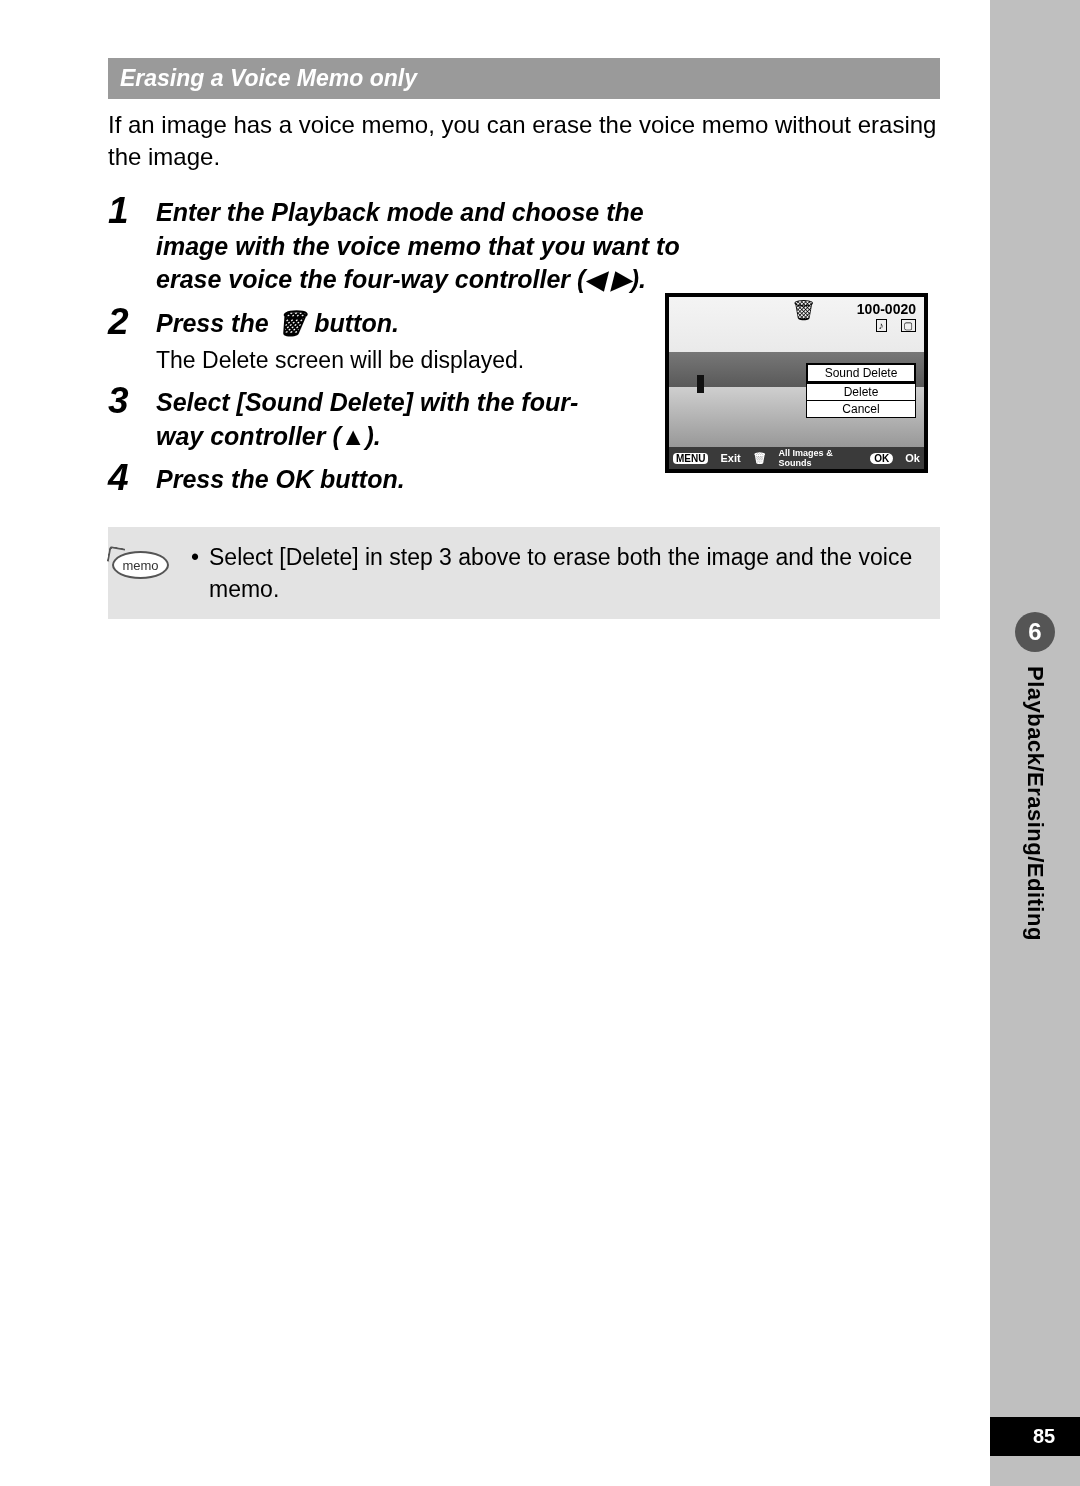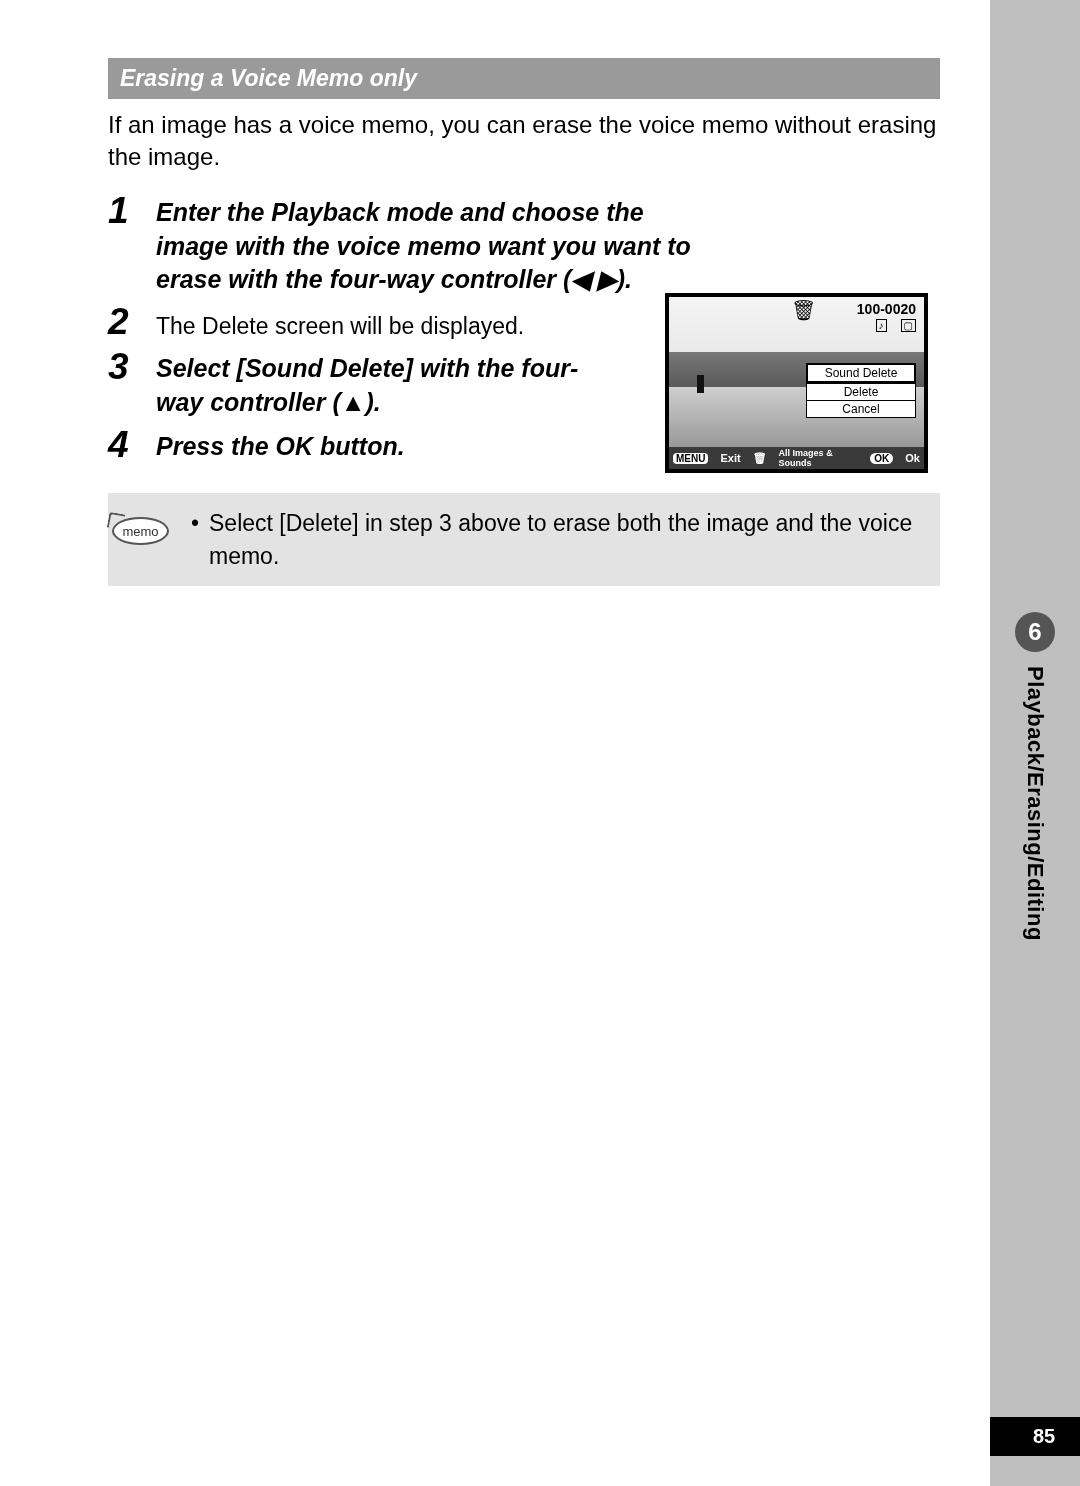--- a/index.html
+++ b/index.html
@@ -119,27 +119,28 @@
 
   <div class="section-header">Erasing a Voice Memo only</div>
 
   <div class="intro">If an image has a voice memo, you can erase the voice memo without erasing the image.</div>
 
   <div class="steps">
 
     <div class="step">
       <div class="step-num">1</div>
       <div class="step-body">
-        <div class="step-title b-row">Enter the Playback mode and choose the image with the voice memo want you want to erase with the four-way controller (◀ ▶).</div>
+        <div class="step-title b-row">Enter the Playback mode and choose the image with the voice memo that you want to erase voice the four-way controller (◀ ▶).</div>
       </div>
     </div>
 
     <div class="step">
       <div class="step-num">2</div>
       <div class="step-body">
+        <div class="step-title narrow">Press the 🗑 button.</div>
         <div class="step-sub narrow">The Delete screen will be displayed.</div>
       </div>
     </div>
 
     <div class="step">
       <div class="step-num">3</div>
       <div class="step-body">
         <div class="step-title narrow">Select [Sound Delete] with the four-way controller (▲).</div>
       </div>
     </div>

